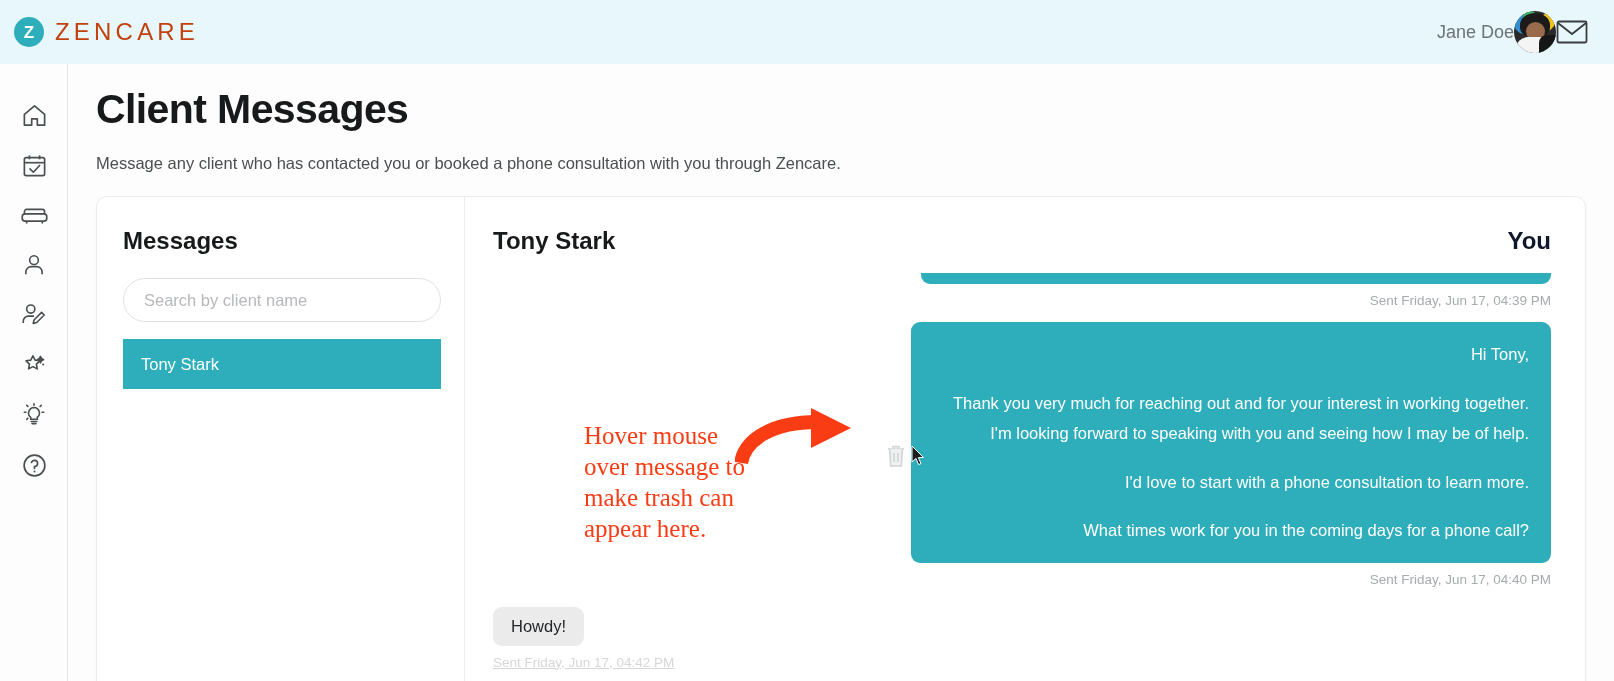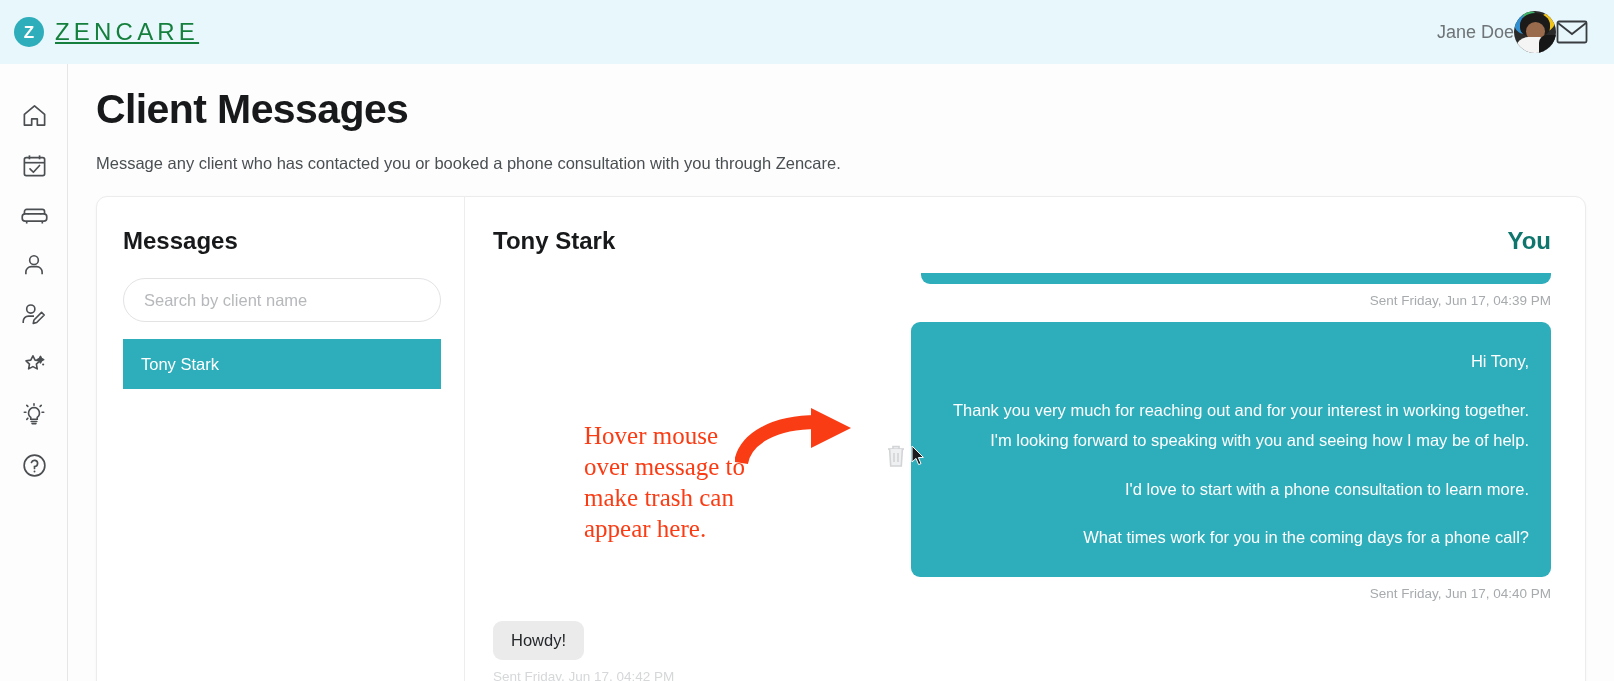--- a/index.html
+++ b/index.html
@@ -19,23 +19,22 @@
     padding: 0 20px 0 14px;
   }
   .brand { display: flex; align-items: center; gap: 11px; }
   .brand-mark {
     width: 30px; height: 30px; border-radius: 50%;
     background: #2eaebb; color: #fff;
     display: flex; align-items: center; justify-content: center;
     font-weight: bold; font-size: 17px; line-height: 1;
   }
   .brand-word {
-    color: #15803d; font-size: 24px; letter-spacing: 4.2px;
+    color: #c2410c; font-size: 24px; letter-spacing: 4.2px;
     font-weight: 400;
-    text-decoration: underline;
   }
   .topright { display: flex; align-items: center; padding-right: 6px; }
   .username { color: #6e7477; font-size: 18px; }
   .avatar {
     width: 42px; height: 42px; border-radius: 50%;
     overflow: hidden; position: relative; background: #2a2a2a;
     flex: none;
   }
   .avatar .hair { position:absolute; left:6px; top:2px; width:30px; height:24px; background:#1d1b1a; border-radius:50% 50% 40% 40%; }
   .avatar .paint1 { position:absolute; left:0px; top:3px; width:16px; height:20px; background:#2f8fd0; border-radius:50%; transform:rotate(-20deg); }
@@ -88,29 +87,29 @@
   .client-item {
     margin-top: 17px; width: 318px; height: 50px;
     background: #2eaebb; color: #ffffff;
     display: flex; align-items: center; padding-left: 18px;
     font-size: 16.5px;
   }
 
   .right-pane { position: relative; flex: 1; padding: 30px 34px 0 28px; overflow: hidden; }
   .convo-head { display: flex; align-items: flex-start; justify-content: space-between; }
   .convo-name { font-size: 24px; font-weight: bold; color: #17191a; }
-  .convo-you { font-size: 24px; font-weight: bold; color: #0f766e; }
+  .convo-you { font-size: 24px; font-weight: bold; color: #0f172a; }
 
   .msg-row { display: flex; position: relative; }
   .msg-row.out { justify-content: flex-end; }
   .msg-row.in { justify-content: flex-start; }
 
   .bubble-out {
     background: #2eaebb; color: #ffffff; border-radius: 9px;
-    padding: 24px 22px; font-size: 16.5px; line-height: 1.85;
+    padding: 17px 22px; font-size: 16.5px; line-height: 1.85;
     text-align: right; max-width: 640px;
   }
   .bubble-clipped {
     background: #2eaebb; height: 11px; border-radius: 0 0 9px 9px;
     width: 630px;
   }
   .bubble-in {
     background: #ebebec; color: #25282b; border-radius: 9px;
     padding: 10px 18px; font-size: 16.5px;
   }

